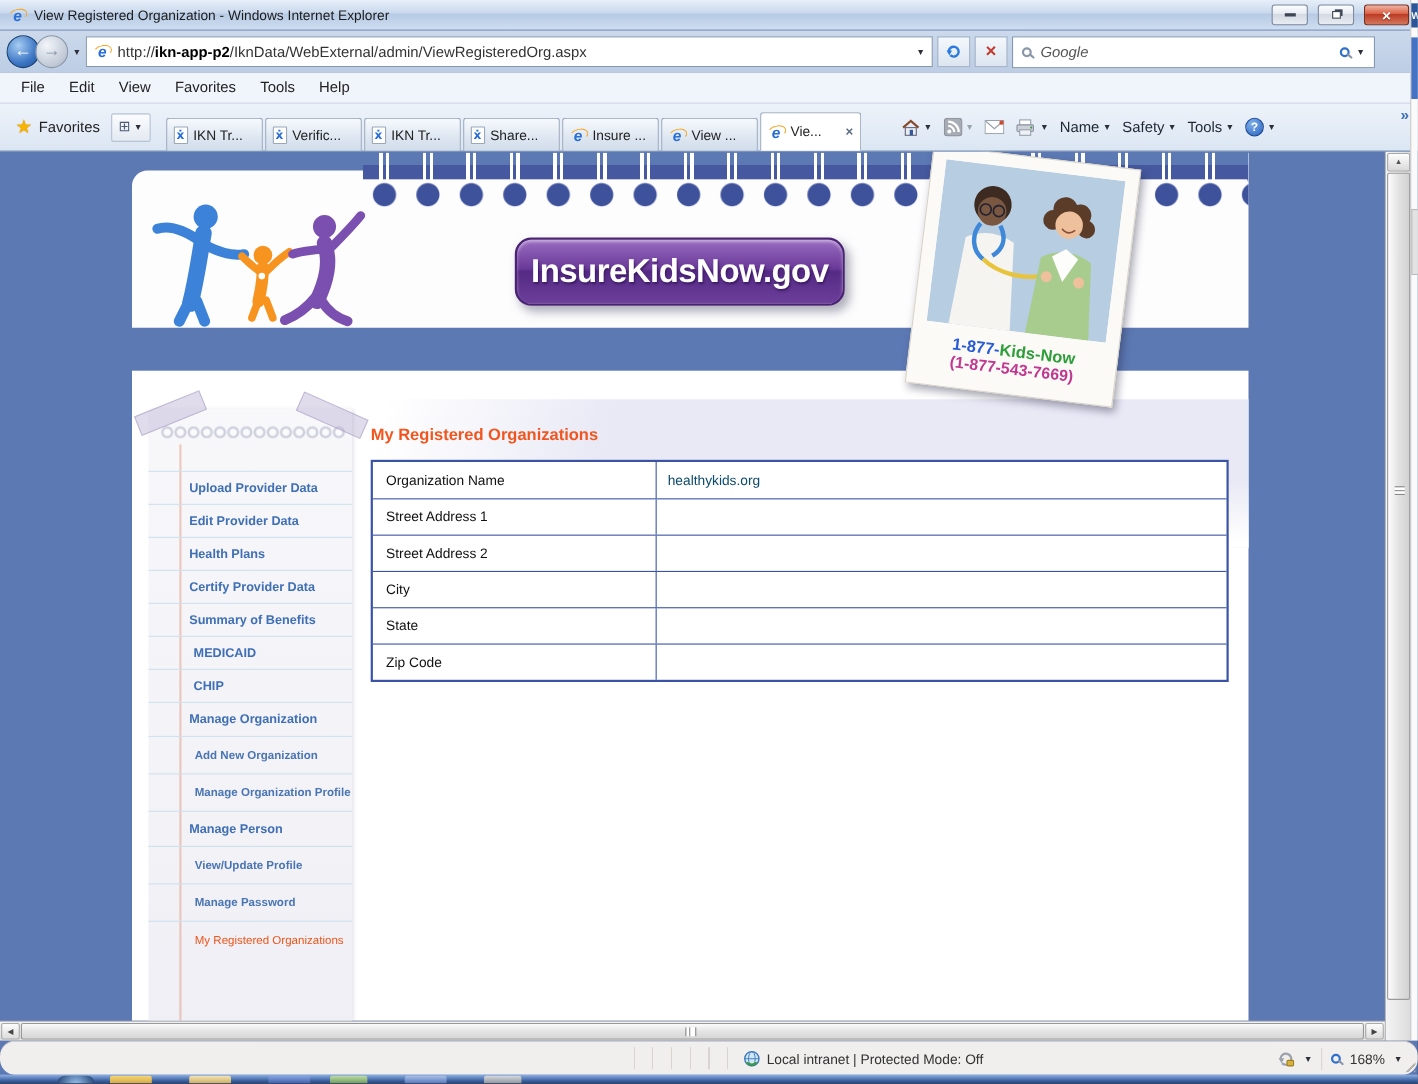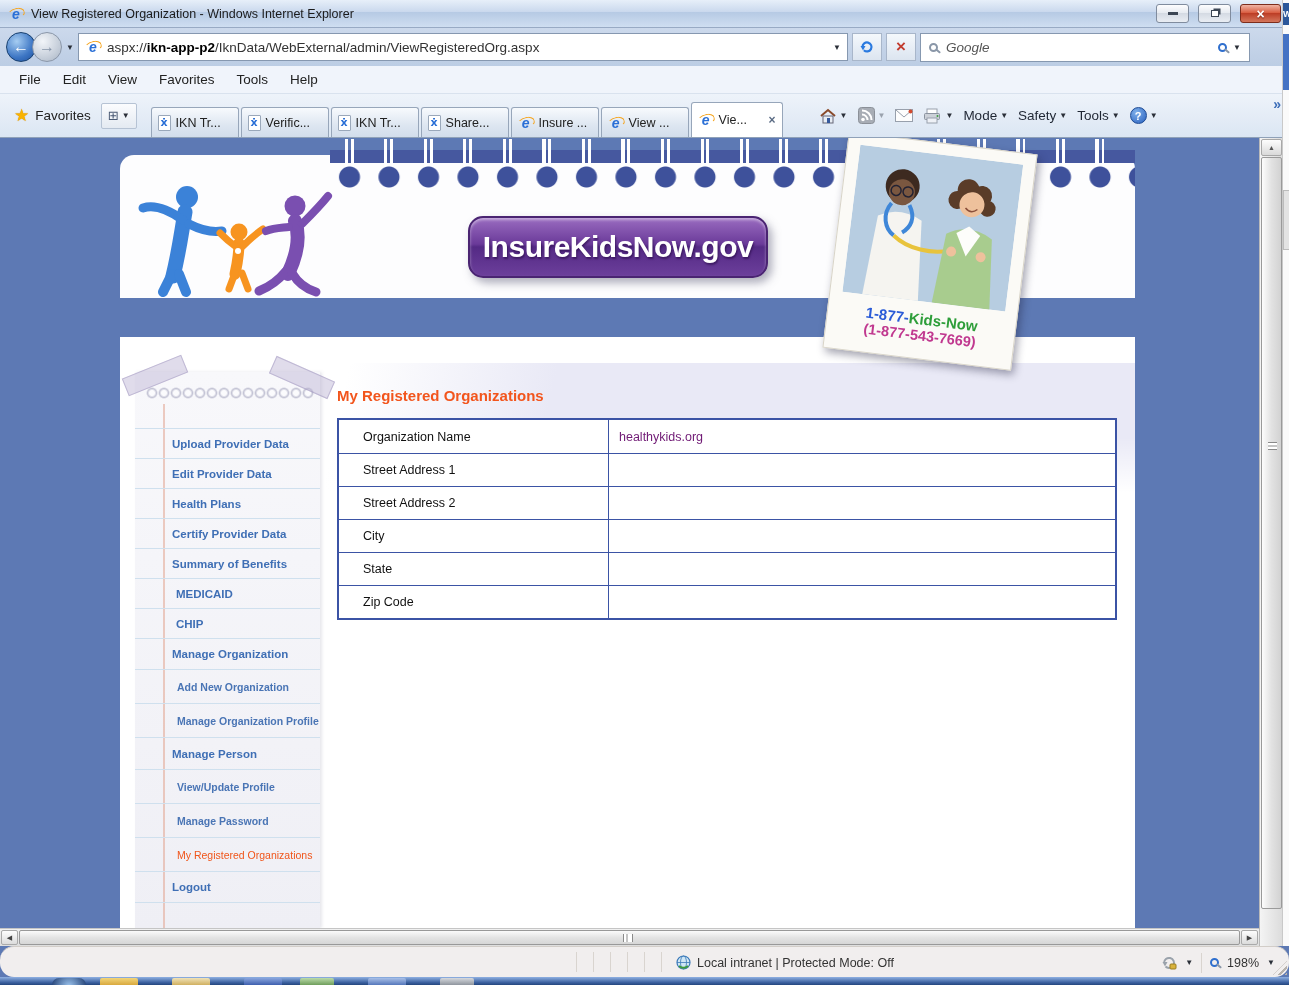--- a/index.html
+++ b/index.html
@@ -107,25 +107,25 @@
   .sb-item{display:flex;align-items:center;border-top:1px solid #cfe0ee;padding-left:37px;
     font-size:11.5px;font-weight:bold;color:#3f6fb5;cursor:pointer;}
   .sb-item.sub{font-weight:bold;font-size:10.5px;padding-left:42px;color:#4a75b5;}
   .sb-item.ind{padding-left:41px;}
   .sb-item.active{color:#f0551a;font-weight:normal;}
   .sb-item.last{border-bottom:1px solid #cfe0ee;}
 
   
   .main-heading{position:absolute;left:217px;top:50px;font-size:15px;font-weight:bold;color:#f2551d;}
   .org-table{position:absolute;left:217px;top:81px;width:780px;border:2px solid #3b53a5;background:#fff;}
-  .trow{display:flex;height:33px;border-top:1px solid #3b53a5;padding-left:12px;}
+  .trow{display:flex;height:33px;border-top:1px solid #3b53a5;}
   .trow:first-child{border-top:none;}
   .tlabel{width:258px;border-right:1px solid #3b53a5;display:flex;align-items:center;padding-left:12px;
     font-size:12.5px;color:#111;}
-  .tvalue{flex:1;display:flex;align-items:center;padding-left:10px;font-size:12.5px;color:#701a75;}
+  .tvalue{flex:1;display:flex;align-items:center;padding-left:10px;font-size:12.5px;color:#0c4a6e;}
 
   
   .vscroll{position:absolute;left:1259px;top:138px;width:23px;height:808px;background:linear-gradient(90deg,#f4f4f4,#dcdcdc);border-left:1px solid #b9b9b9;}
   .vs-btn{position:absolute;left:1px;width:21px;height:17px;background:linear-gradient(#fdfdfd,#d9d9d9);
     border:1px solid #a8a8a8;border-radius:2px;display:flex;align-items:center;justify-content:center;font-size:7px;color:#555;}
   .vs-thumb{position:absolute;left:1px;top:19px;width:21px;height:752px;border:1px solid #9a9a9a;border-radius:2px;
     background:linear-gradient(90deg,#fdfdfd,#e2e2e2 50%,#d2d2d2);}
   .vs-grip{position:absolute;left:6px;top:284px;width:9px;height:8px;
     border-top:1px solid #8a8a8a;border-bottom:1px solid #8a8a8a;background:linear-gradient(#fff 2px,#8a8a8a 3px,#fff 4px);}
   .hscroll{position:absolute;left:0;top:928px;width:1259px;height:18px;background:linear-gradient(#f1f1f1,#dedede);border-top:1px solid #c5c5c5;}
@@ -167,21 +167,21 @@
       </div>
     <div class="wbtn close">×</div>
   </div>
 
   <div class="navbar">
     <div class="navcirc back">←</div>
     <div class="navcirc fwd">→</div>
     <span class="tiny-drop">▼</span>
     <div class="addr">
       <span class="ie-ico" style="flex:none;">e</span>
-      <span>aspx://</span>
+      <span>http://</span>
         <span class="host" style="margin-left:-6px;">ikn-app-p2</span>
         <span style="margin-left:-6px;flex:1;overflow:hidden;white-space:nowrap;">/IknData/WebExternal/admin/ViewRegisteredOrg.aspx</span>
       <span class="tiny-drop">▼</span>
     </div>
     <div class="chrome-btn" style="width:30px;">
       <svg width="16" height="16" viewBox="0 0 16 16">
         <path d="M3.5 8 a4.5 4.5 0 1 1 1.4 3.2" stroke="#2a7ae0" stroke-width="2.2" fill="none"></path>
         <polygon points="1.5,7 6.5,7 4,11.5" fill="#2a7ae0"></polygon>
       </svg>
     </div>
@@ -270,21 +270,21 @@
     <div class="cmd">
       <svg width="19" height="16" viewBox="0 0 19 16">
         <rect x="4" y="1" width="10" height="5" fill="#fff" stroke="#98a0ac"></rect>
         <rect x="1.5" y="5.5" width="15" height="6" rx="1" fill="#ccd1d8" stroke="#8a929e"></rect>
         <rect x="4" y="10" width="10" height="5" fill="#eef1f6" stroke="#98a0ac"></rect>
         <circle cx="14.5" cy="8" r="1" fill="#3c9a3c"></circle>
       </svg>
       <span class="tiny-drop">▼</span>
     </div>
     <div class="cmd">
-      <span>Mode</span>
+      <span>Name</span>
       <span class="tiny-drop">▼</span>
     </div>
     <div class="cmd">
       <span>Safety</span>
       <span class="tiny-drop">▼</span>
     </div>
     <div class="cmd">
       <span>Tools</span>
       <span class="tiny-drop">▼</span>
     </div>
@@ -371,23 +371,20 @@
             </div>
           <div class="sb-item sub" style="height:34px;">
               <span>View/Update Profile</span>
             </div>
           <div class="sb-item sub" style="height:34px;">
               <span>Manage Password</span>
             </div>
           <div class="sb-item sub active" style="height:34px;">
               <span>My Registered Organizations</span>
             </div>
-          <div class="sb-item last" style="height:32px;">
-              <span>Logout</span>
-            </div>
         </div>
       </div>
 
       <div class="main-heading">My Registered Organizations</div>
       <div class="org-table">
         <div class="trow">
           <div class="tlabel">Organization Name</div>
           <div class="tvalue">healthykids.org</div>
         </div>
         <div class="trow">
@@ -470,21 +467,21 @@
     </div>
     <div class="st-right">
       <svg width="16" height="16" viewBox="0 0 16 16">
         <path d="M3 8 a5 5 0 1 1 1.5 3.5" stroke="#9aa2ab" stroke-width="2" fill="none"></path>
         <polygon points="1.5,7 6.5,7 4,11.5" fill="#9aa2ab"></polygon>
         <rect x="9" y="9" width="6" height="5" rx="1" fill="#d8b23c" stroke="#9a7d20"></rect>
       </svg>
       <span class="tiny-drop">▼</span>
       <span style="width:1px;height:20px;background:#d9d4cf;display:inline-block;"></span>
       <span class="lens blue"></span>
-      <span>198%</span>
+      <span>168%</span>
       <span class="tiny-drop">▼</span>
     </div>
     <div class="grip-corner"></div>
   </div>
 
   <div class="taskbar">
     <div class="tk" style="left:52px;width:34px;background:radial-gradient(circle at 50% 120%,#9cc4ee,#1e3c71);border-radius:8px 8px 0 0;"></div>
     <div class="tk" style="left:100px;width:38px;background:linear-gradient(#f2d57a,#d9a93e);"></div>
     <div class="tk" style="left:172px;width:38px;background:linear-gradient(#f0e2b8,#d0b060);"></div>
     <div class="tk" style="left:244px;width:38px;background:linear-gradient(#8aa6de,#3e5fae);"></div>

